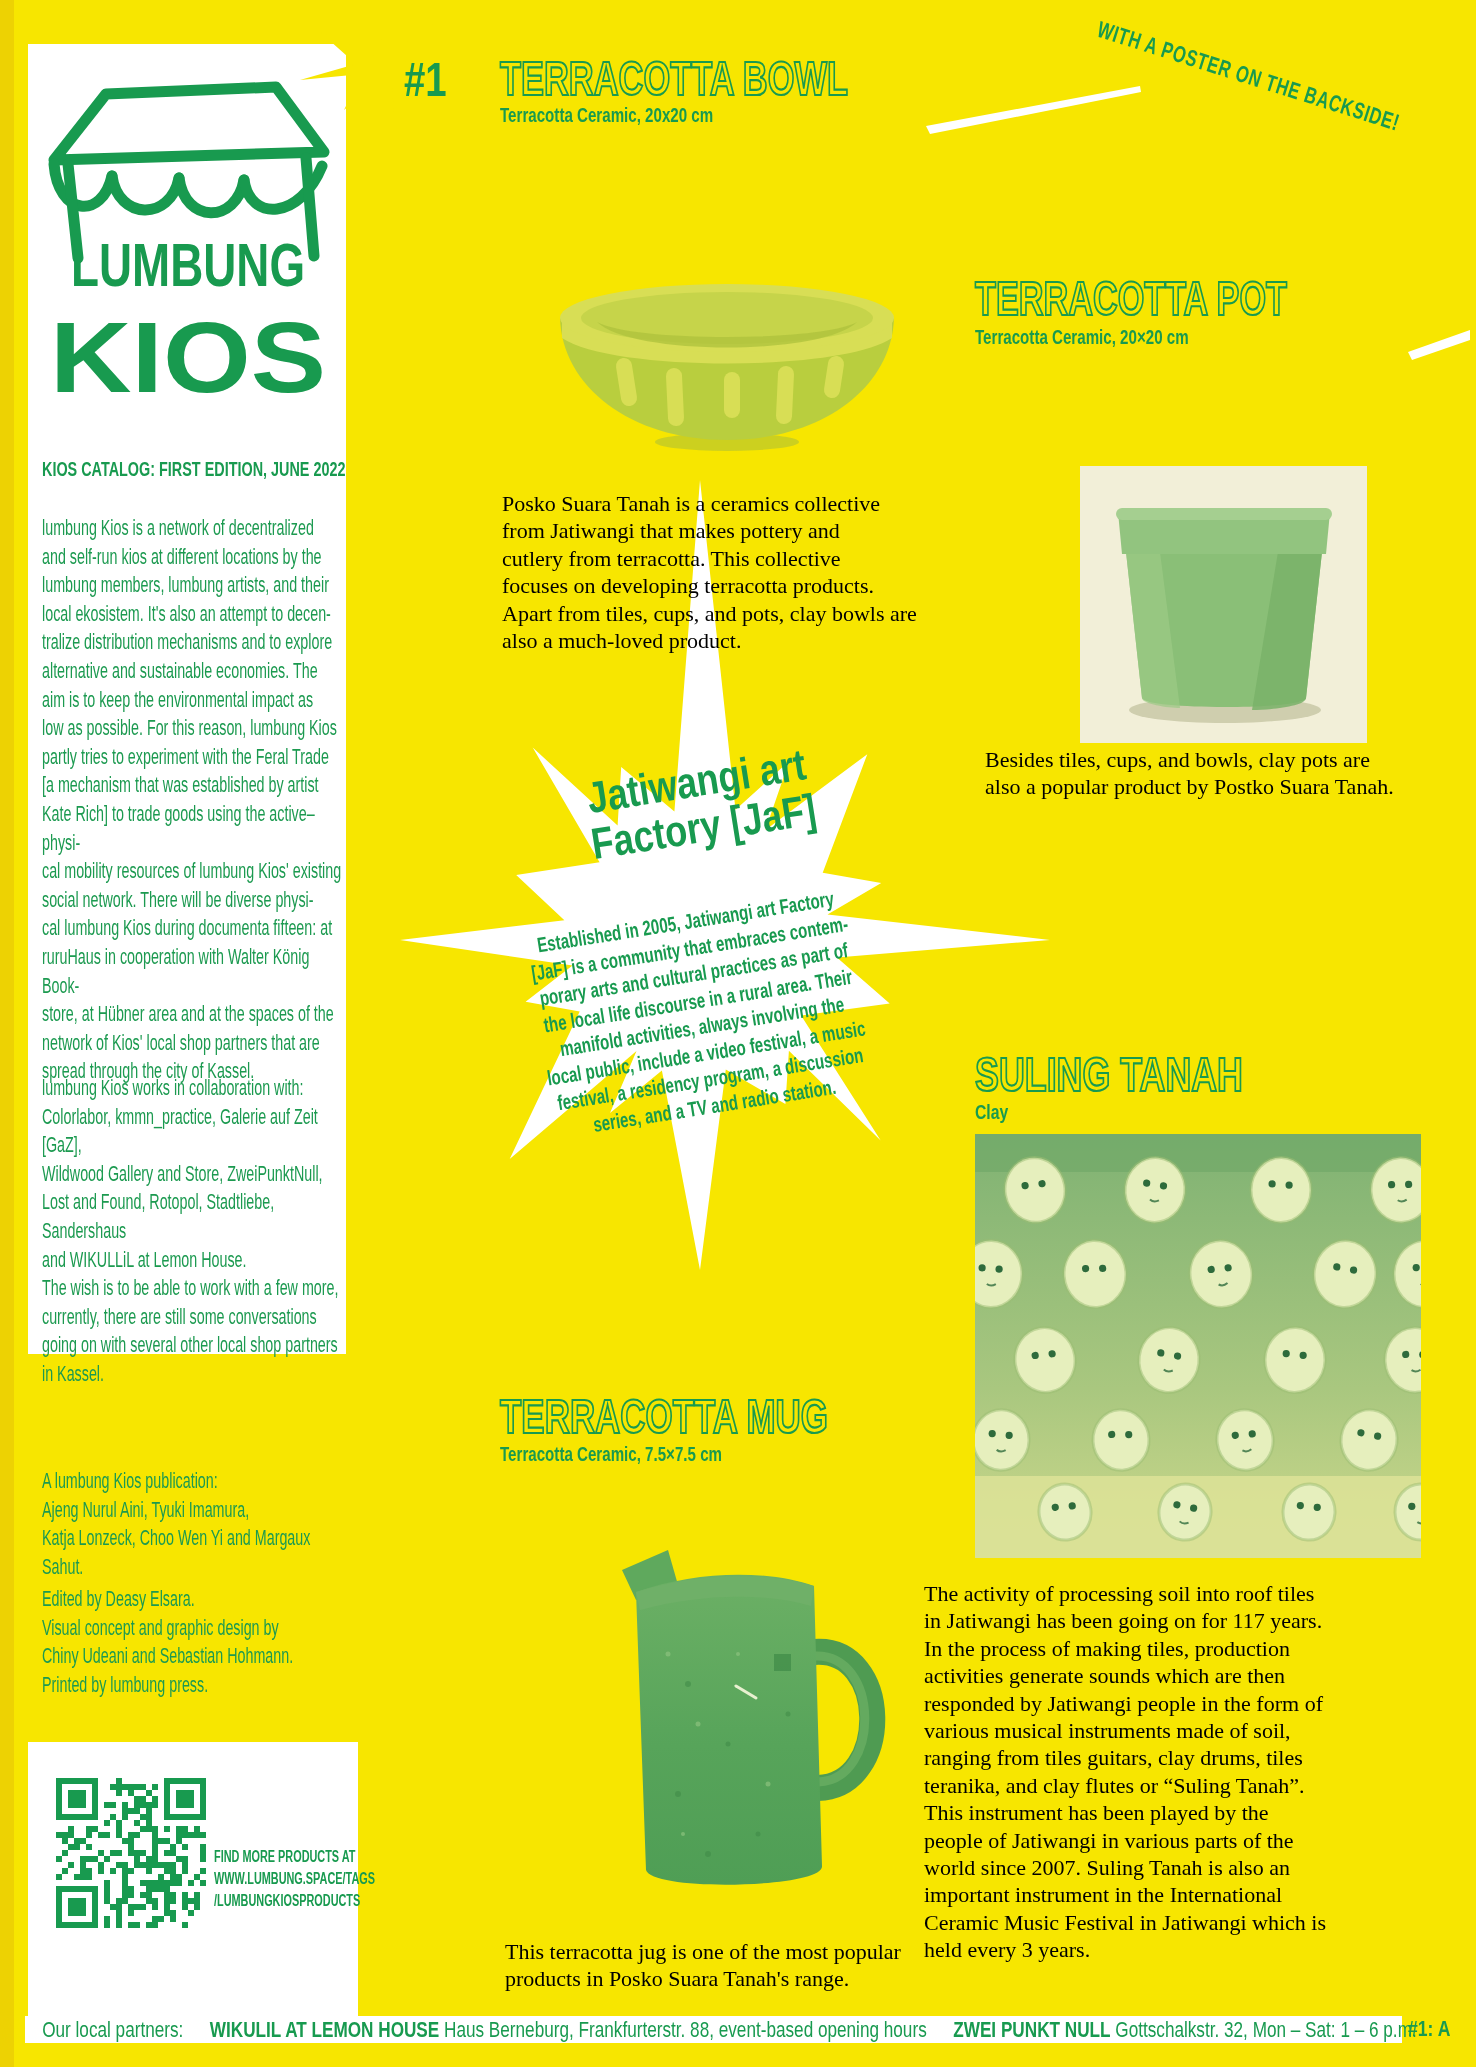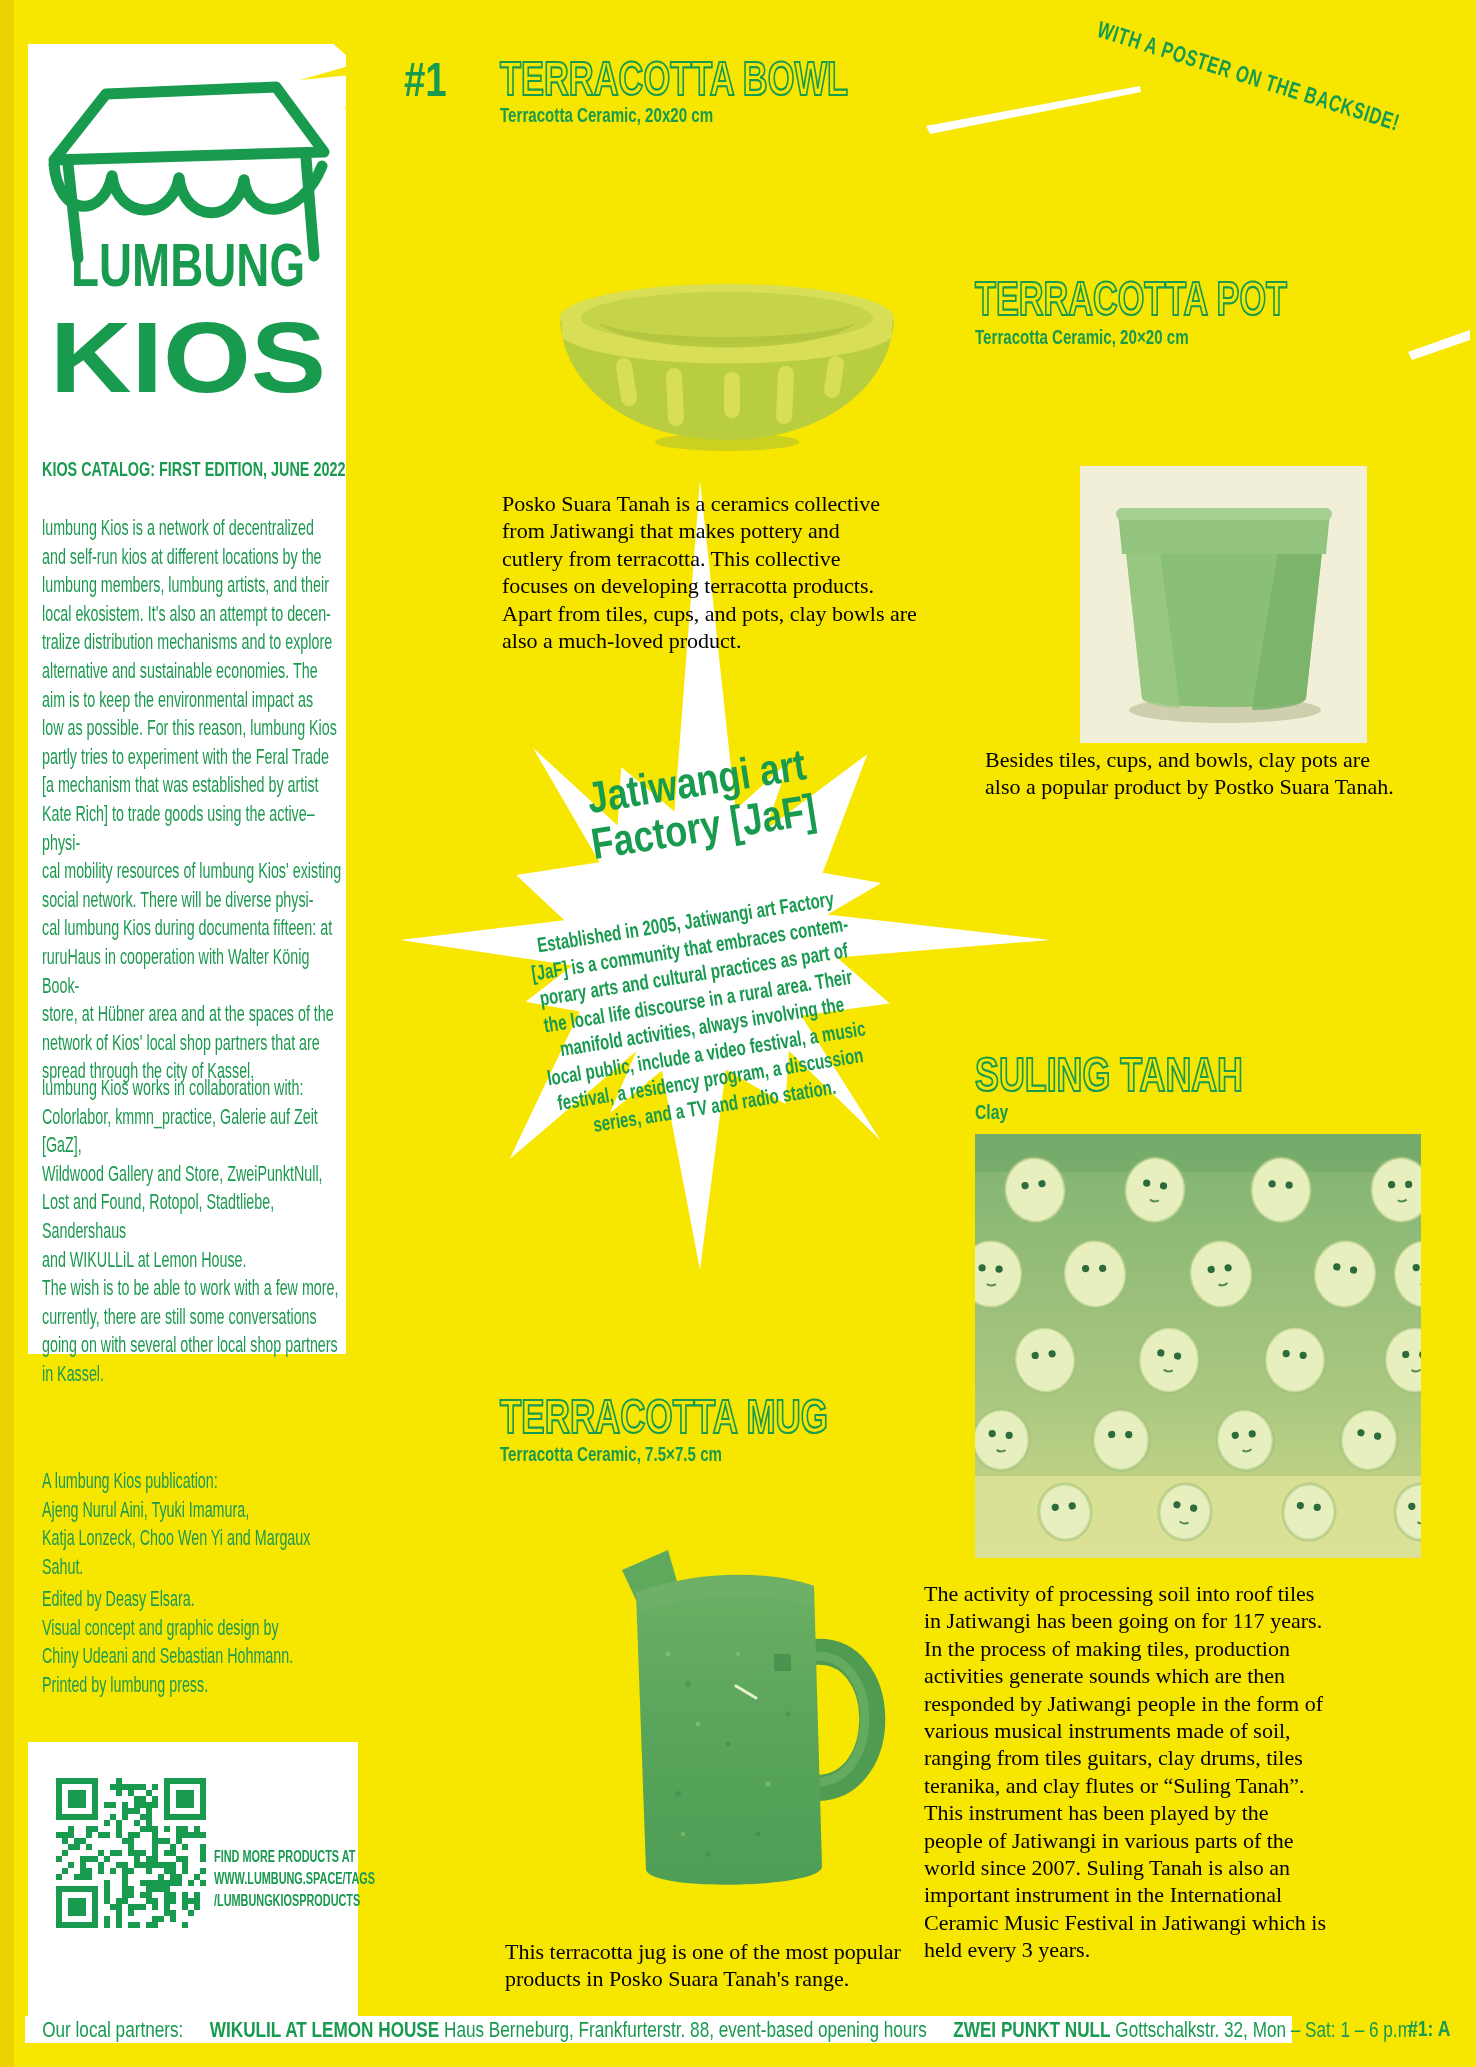--- a/index.html
+++ b/index.html
@@ -592,21 +592,21 @@
 various musical instruments made of soil,
 ranging from tiles guitars, clay drums, tiles
 teranika, and clay flutes or “Suling Tanah”.
 This instrument has been played by the
 people of Jatiwangi in various parts of the
 world since 2007. Suling Tanah is also an
 important instrument in the International
 Ceramic Music Festival in Jatiwangi which is
 held every 3 years.</div>
 
-  <div class="abs whitebox" style="left:25px;top:2016px;width:1267px;height:27px;">
+  <div class="abs whitebox" style="left:25px;top:2016px;width:1377px;height:27px;">
     <div class="footbar cond" style="width:1800px;transform:scaleX(0.78);padding-left:22px;">
       <span>Our local partners:</span>
       <span>
         <span class="b">WIKULIL AT LEMON HOUSE</span>
         <span>Haus Berneburg, Frankfurterstr. 88, event-based opening hours</span>
       </span>
       <span>
         <span class="b">ZWEI PUNKT NULL</span>
         <span>Gottschalkstr. 32, Mon – Sat: 1 – 6 p.m.</span>
       </span>

